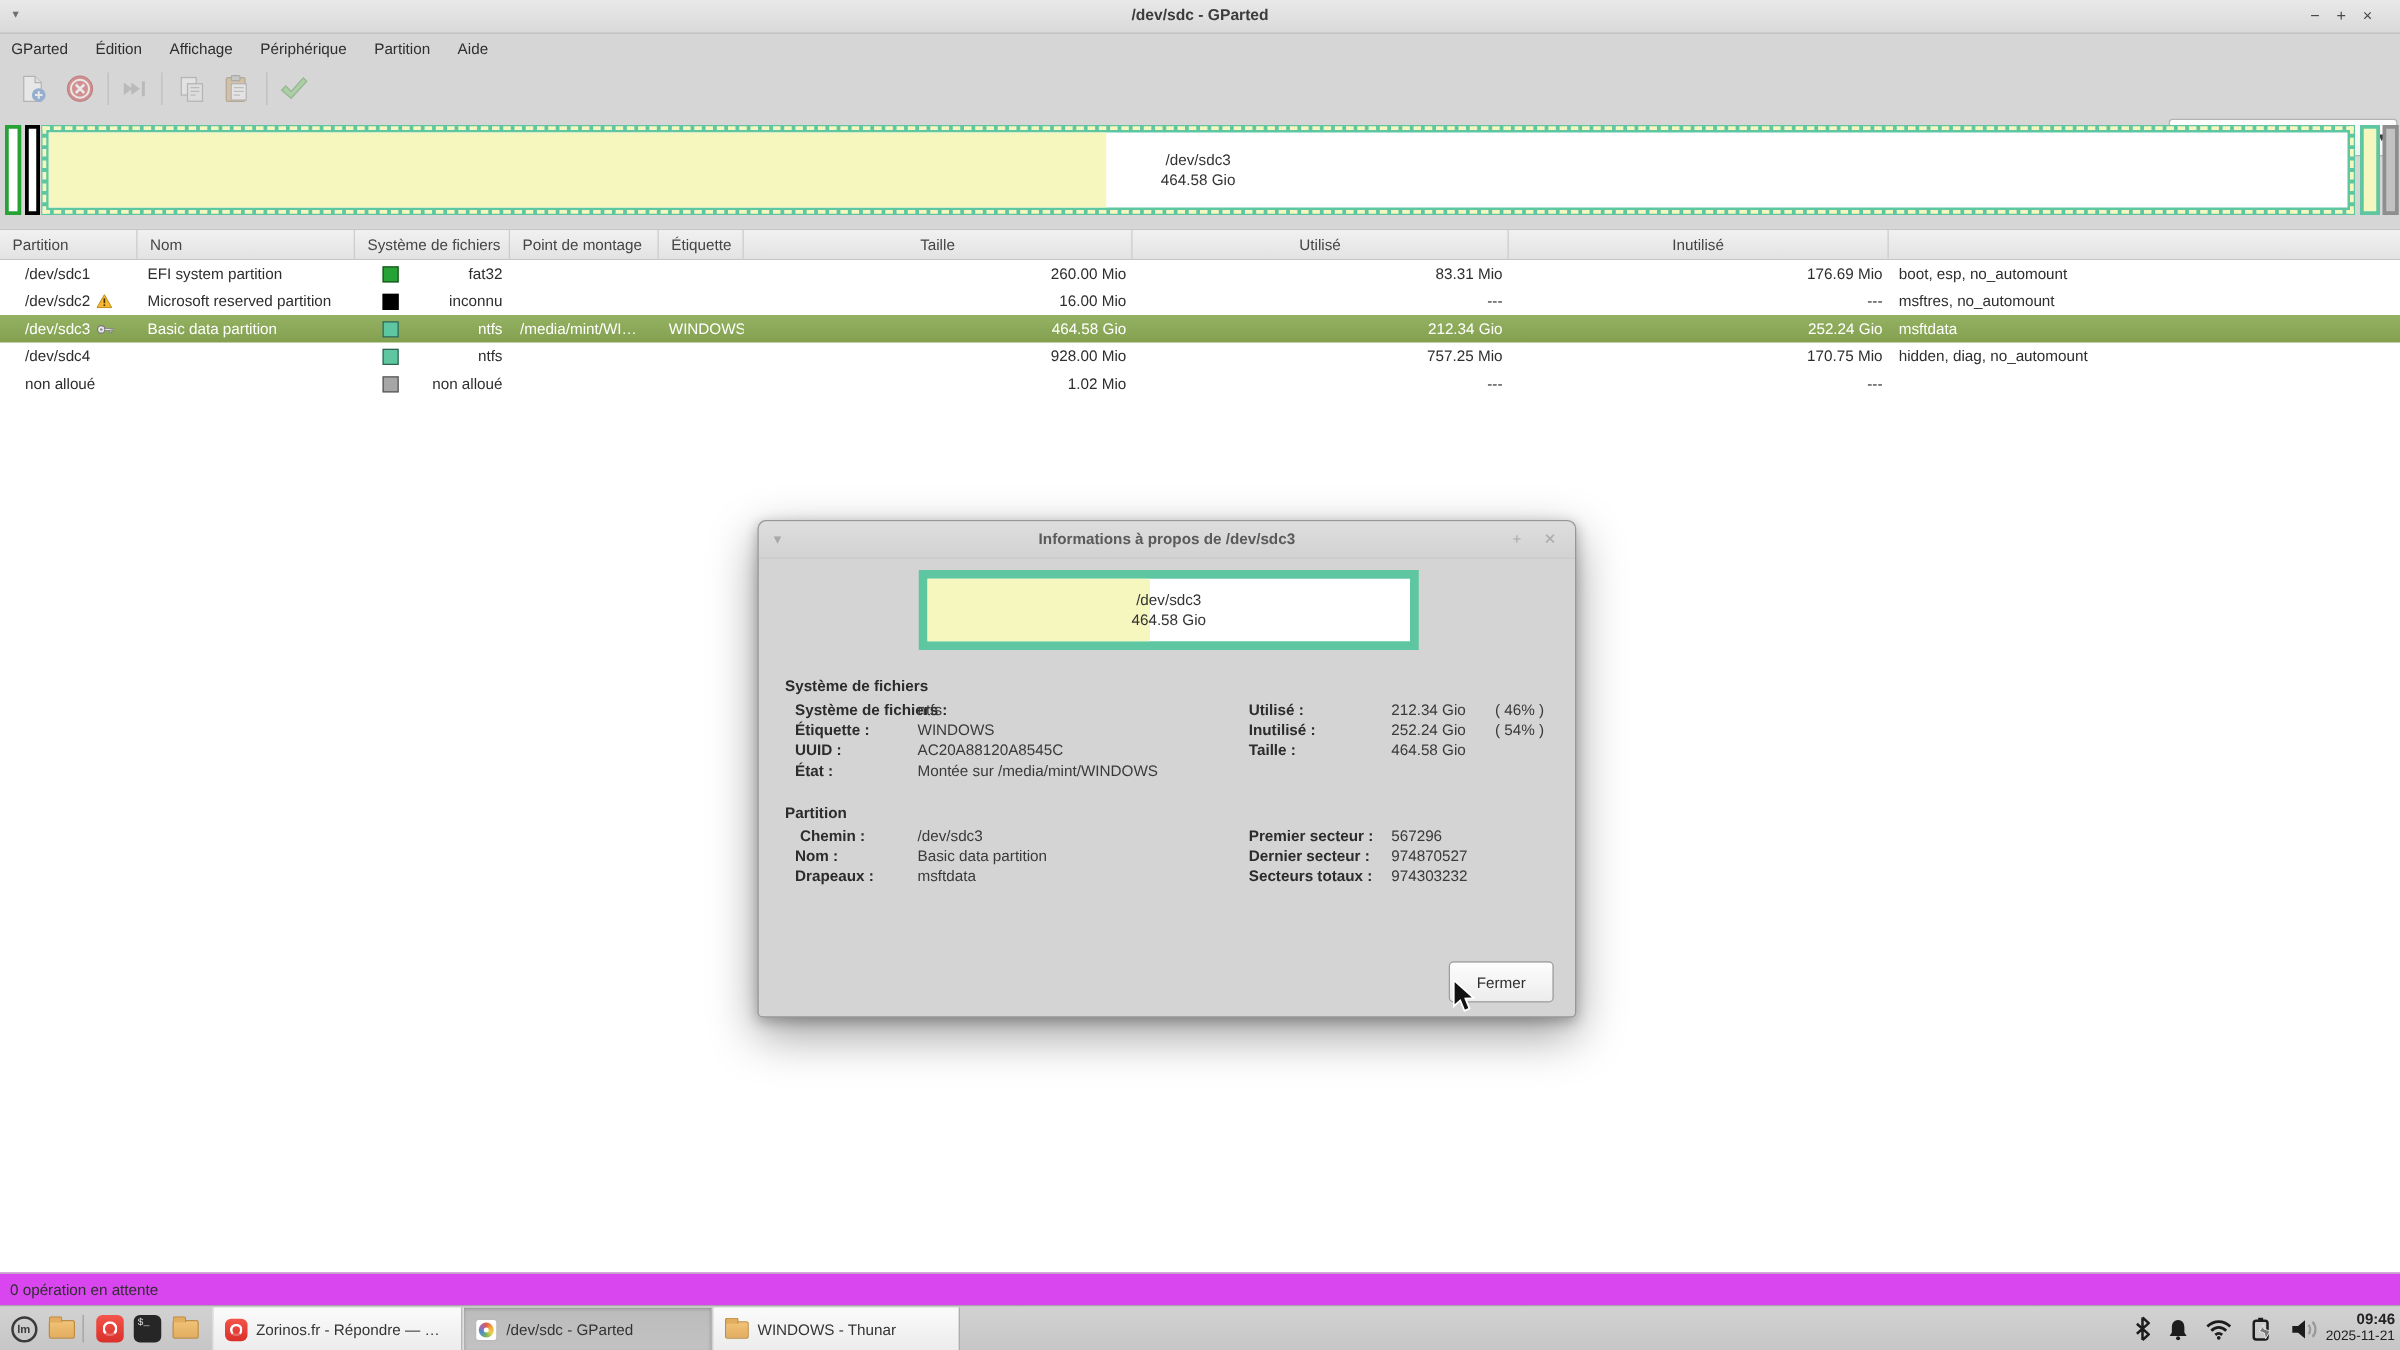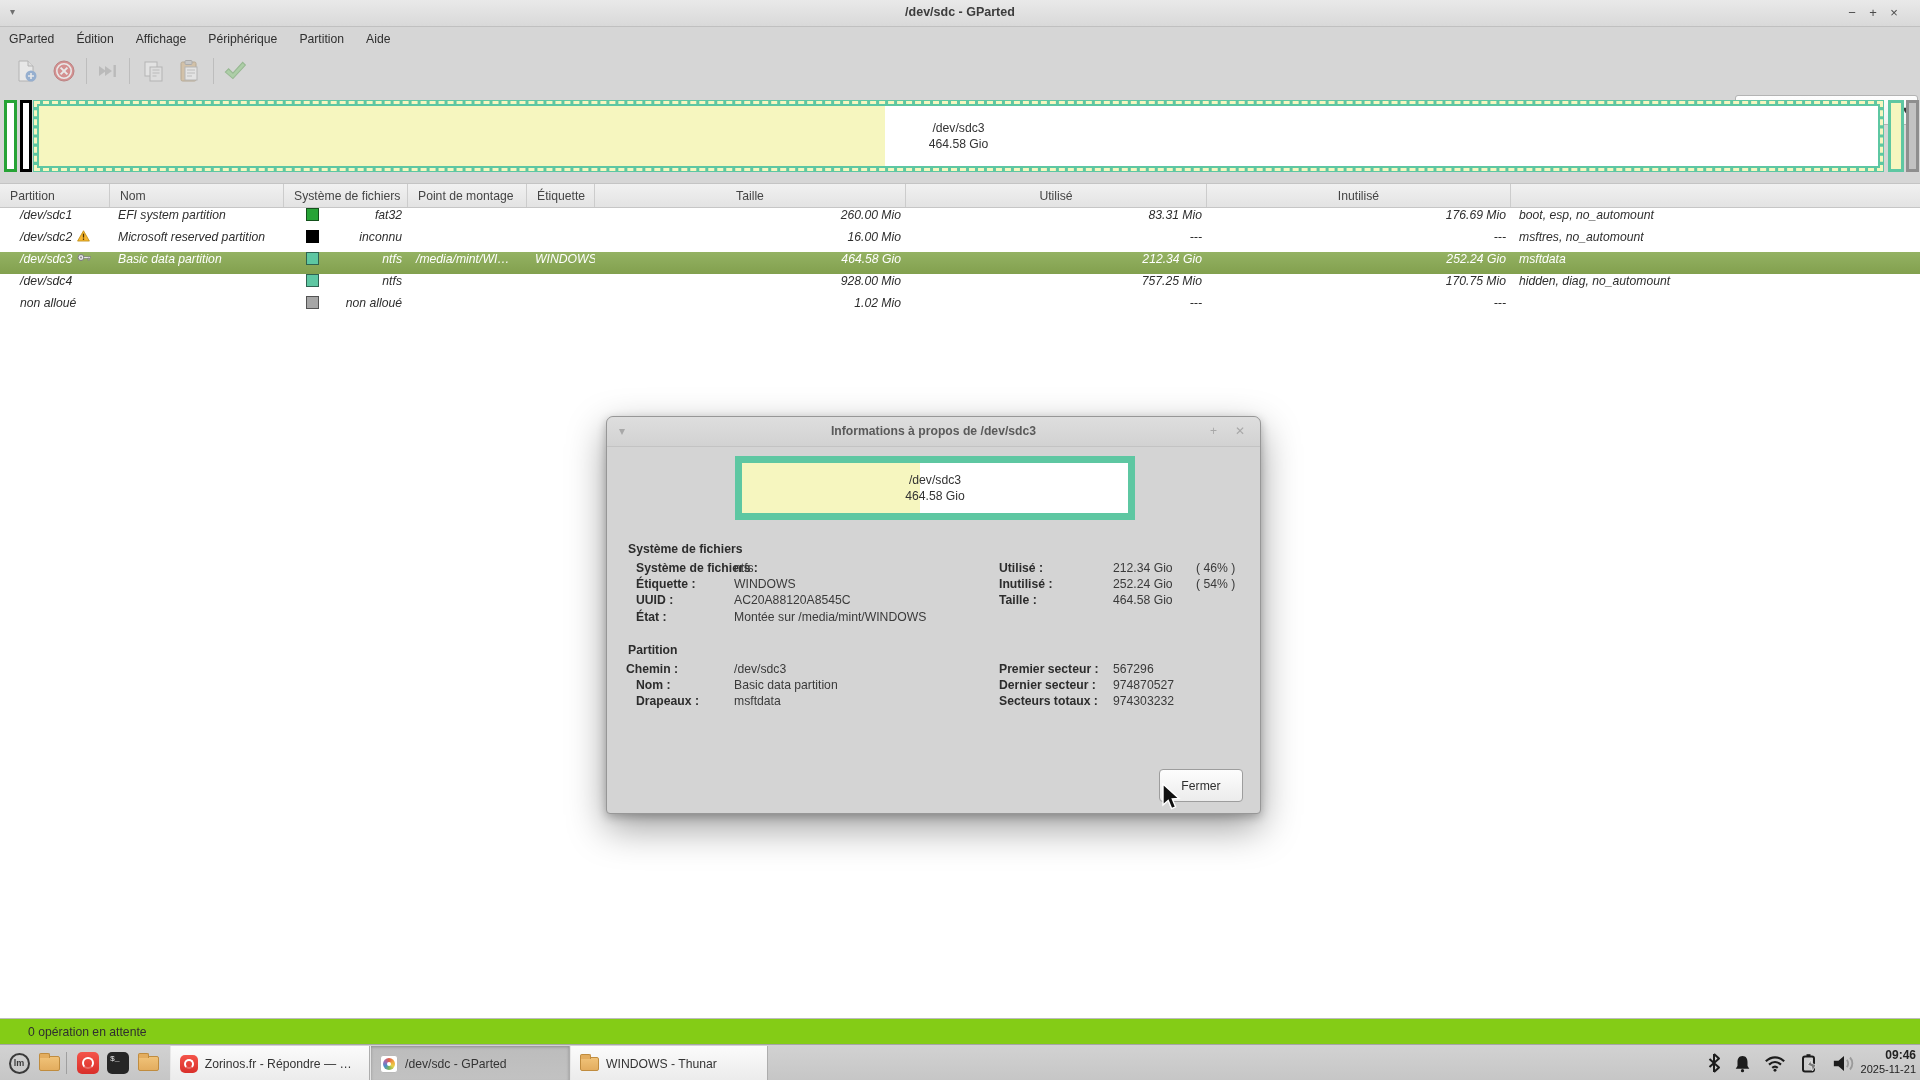--- a/index.html
+++ b/index.html
@@ -52,34 +52,34 @@
   #pb-unalloc .pb-inner { background:#c2c2c2; }
 
   
   #ptable { position:absolute; left:0; top:183px; width:1920px; height:835px; background:#fff; border-top:1px solid #c4c4c4; }
   .tgrid { display:grid; grid-template-columns:110px 174px 124px 119px 68px 311px 301px 304px 1fr; }
   #thead { height:24px; background:linear-gradient(#f1f1f1,#e3e3e3); border-bottom:1px solid #c6c6c6; }
   #thead .th { display:flex; align-items:center; padding:0 10px; color:#454545;
     border-right:1px solid #cccccc; white-space:nowrap; overflow:hidden; }
   #thead .th.center { justify-content:center; }
   .trow { height:22px; align-items:center; color:#2e2e2e; }
-  .trow > div { display:flex; align-items:flex-start; height:22px; white-space:nowrap; overflow:hidden;font-style:italic; }
+  .trow > div { display:flex; align-items:center; height:22px; white-space:nowrap; overflow:hidden; }
   .cell-part { padding-left:20px; gap:5px; }
   .cell-name { padding-left:8px; }
   .cell-fs   { position:relative; }
   .cell-fs .swatch { position:absolute; left:22px; width:13px; height:13px; border:1px solid rgba(0,0,0,.5); }
   .cell-fs .fstext { position:absolute; right:6px; }
   .cell-mount, .cell-label { padding-left:8px; }
   .cell-size, .cell-used, .cell-unused { justify-content:flex-end; padding-right:5px; }
   .cell-flags { padding-left:8px; }
   .trow.selected { background:linear-gradient(#94b263,#82a04e); color:#fff; }
 
   
   #statusbar { position:absolute; left:0; top:1018px; width:1920px; height:26px;
-    background:#84cc16; border-top:1px solid #bdbdbd; display:flex; align-items:center; padding-left:28px; color:#2f2f2f; }
+    background:#d946ef; border-top:1px solid #bdbdbd; display:flex; align-items:center; padding-left:8px; color:#2f2f2f; }
 
   
   #taskbar { position:absolute; left:0; top:1044px; width:1920px; height:36px;
     background:linear-gradient(#d2d2d2,#c6c6c6); border-top:1px solid #a6a6a6; }
   .launcher { position:absolute; top:6px; width:24px; height:24px; display:flex; align-items:center; justify-content:center; }
   #mint-btn { left:7px; }
   .mint-circle { width:21px; height:21px; border:2px solid #3a3a3a; border-radius:50%;
     display:flex; align-items:center; justify-content:center; font-size:9px; font-weight:bold; color:#3a3a3a; }
   .folder-ico { width:21px; height:15px; background:linear-gradient(#f0c278,#e3ad5f); border:1px solid #c08c3e; border-radius:2px; position:relative; }
   .folder-ico::before { content:""; position:absolute; left:-1px; top:-4px; width:9px; height:4px;
@@ -379,21 +379,21 @@
   <div class="dlg-label" style="left:392px;top:144px">Utilisé :</div>
   <div class="dlg-val" style="left:506px;top:144px">212.34 Gio</div>
   <div class="dlg-val" style="left:589px;top:144px">( 46% )</div>
   <div class="dlg-label" style="left:392px;top:160px">Inutilisé :</div>
   <div class="dlg-val" style="left:506px;top:160px">252.24 Gio</div>
   <div class="dlg-val" style="left:589px;top:160px">( 54% )</div>
   <div class="dlg-label" style="left:392px;top:176px">Taille :</div>
   <div class="dlg-val" style="left:506px;top:176px">464.58 Gio</div>
 
   <div class="dlg-h" style="left:21px;top:226px">Partition</div>
-  <div class="dlg-label" style="left:19px;top:245px">Chemin :</div>
+  <div class="dlg-label" style="left:33px;top:245px">Chemin :</div>
   <div class="dlg-val" style="left:127px;top:245px">/dev/sdc3</div>
   <div class="dlg-label" style="left:29px;top:261px">Nom :</div>
   <div class="dlg-val" style="left:127px;top:261px">Basic data partition</div>
   <div class="dlg-label" style="left:29px;top:277px">Drapeaux :</div>
   <div class="dlg-val" style="left:127px;top:277px">msftdata</div>
 
   <div class="dlg-label" style="left:392px;top:245px">Premier secteur :</div>
   <div class="dlg-val" style="left:506px;top:245px">567296</div>
   <div class="dlg-label" style="left:392px;top:261px">Dernier secteur :</div>
   <div class="dlg-val" style="left:506px;top:261px">974870527</div>

